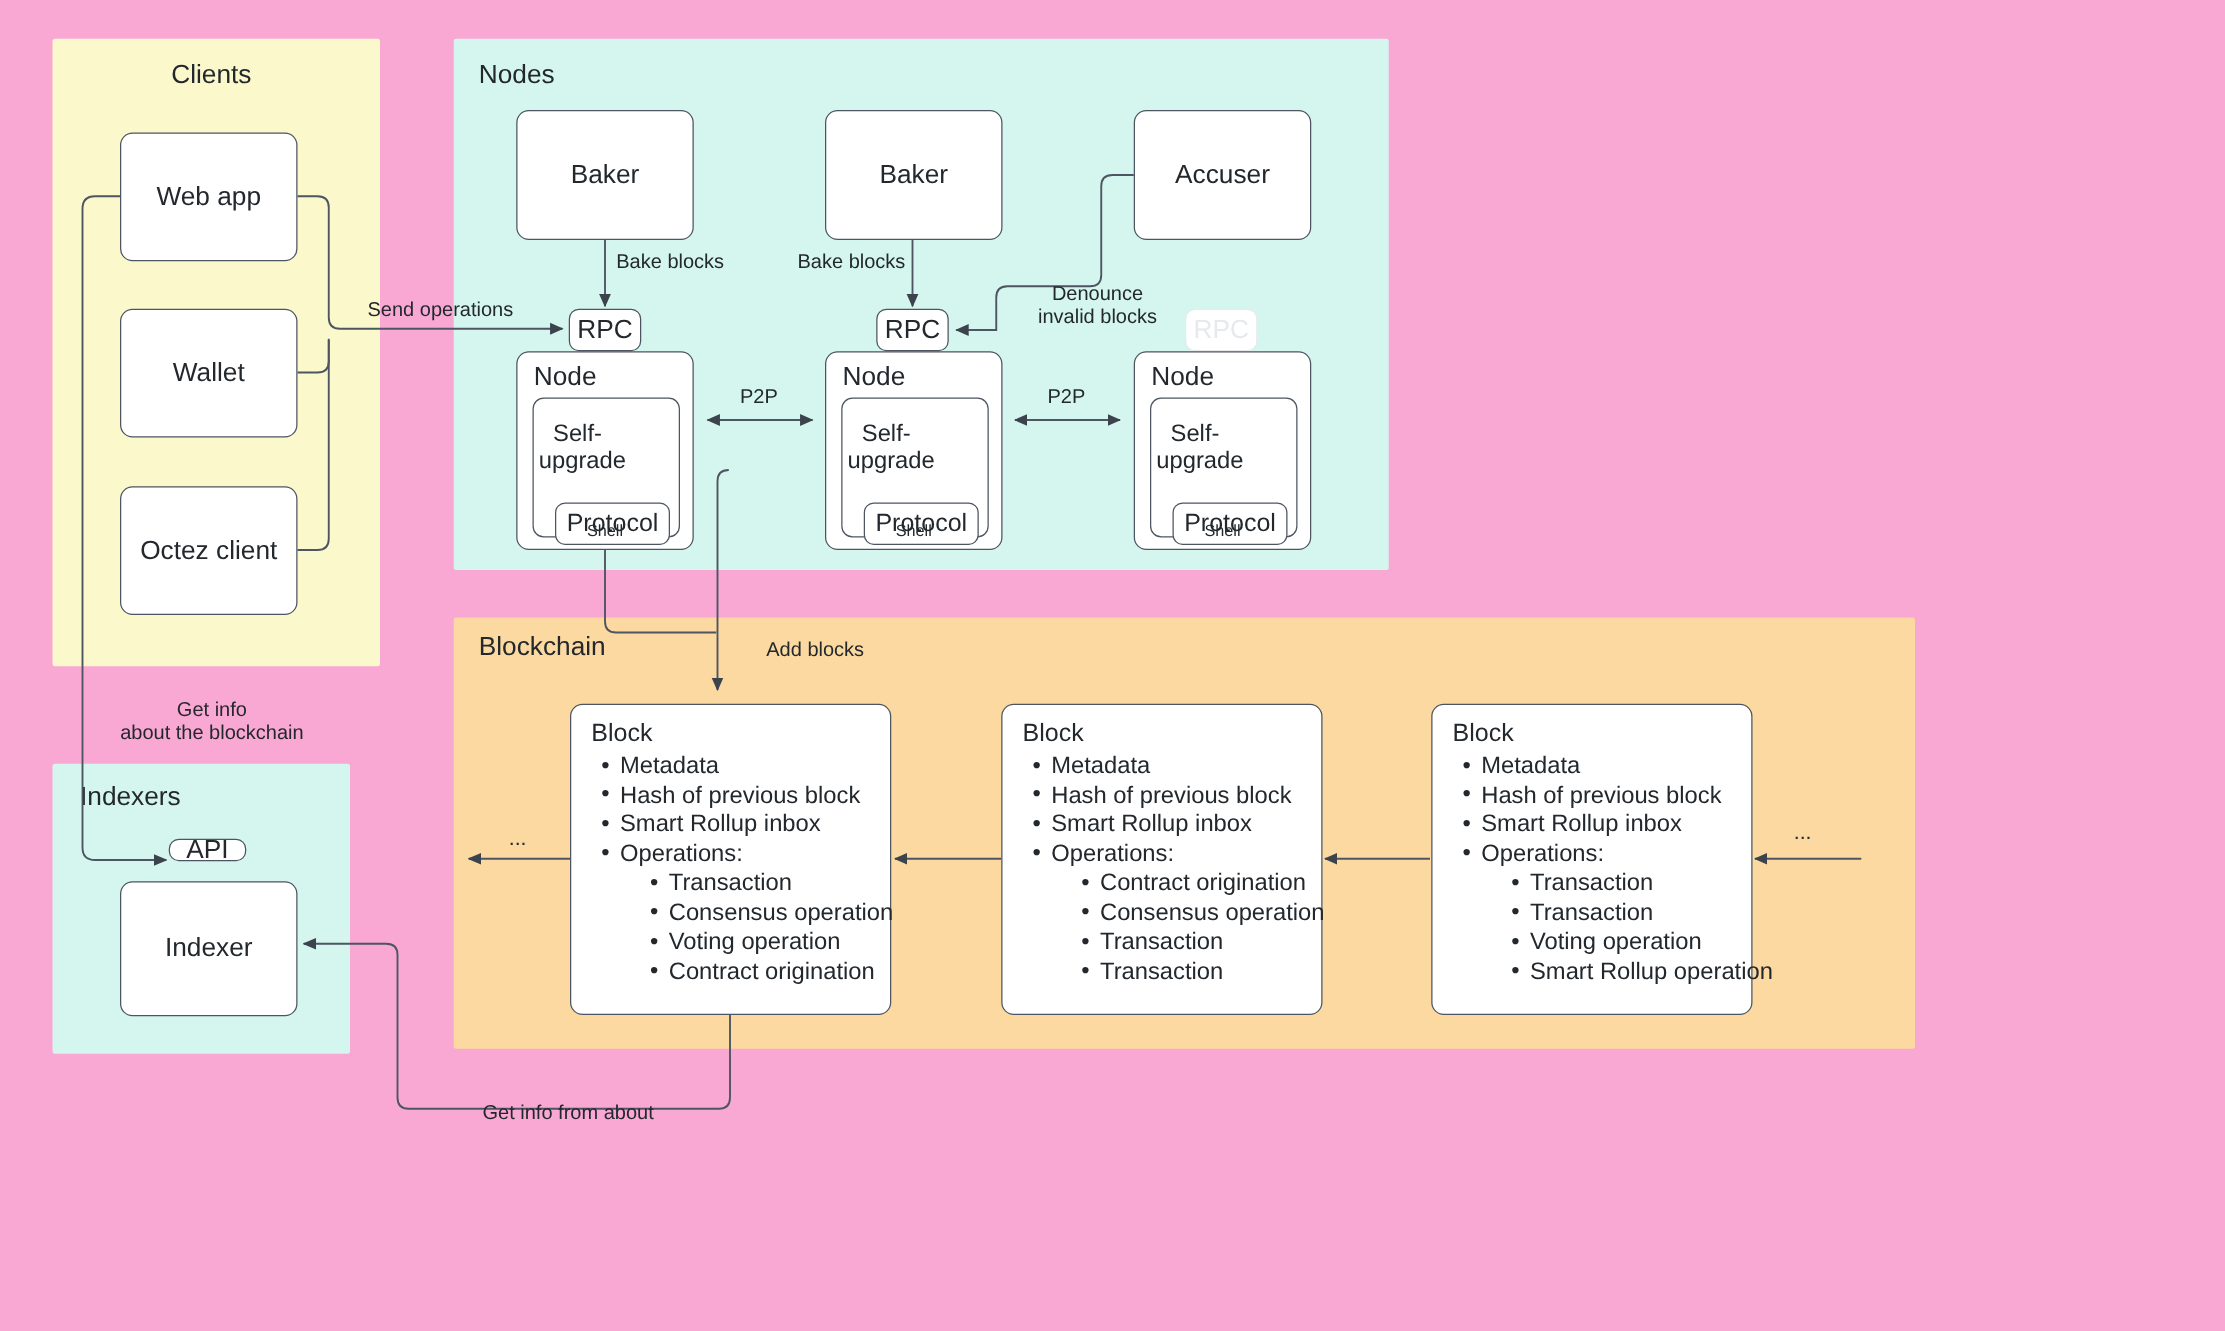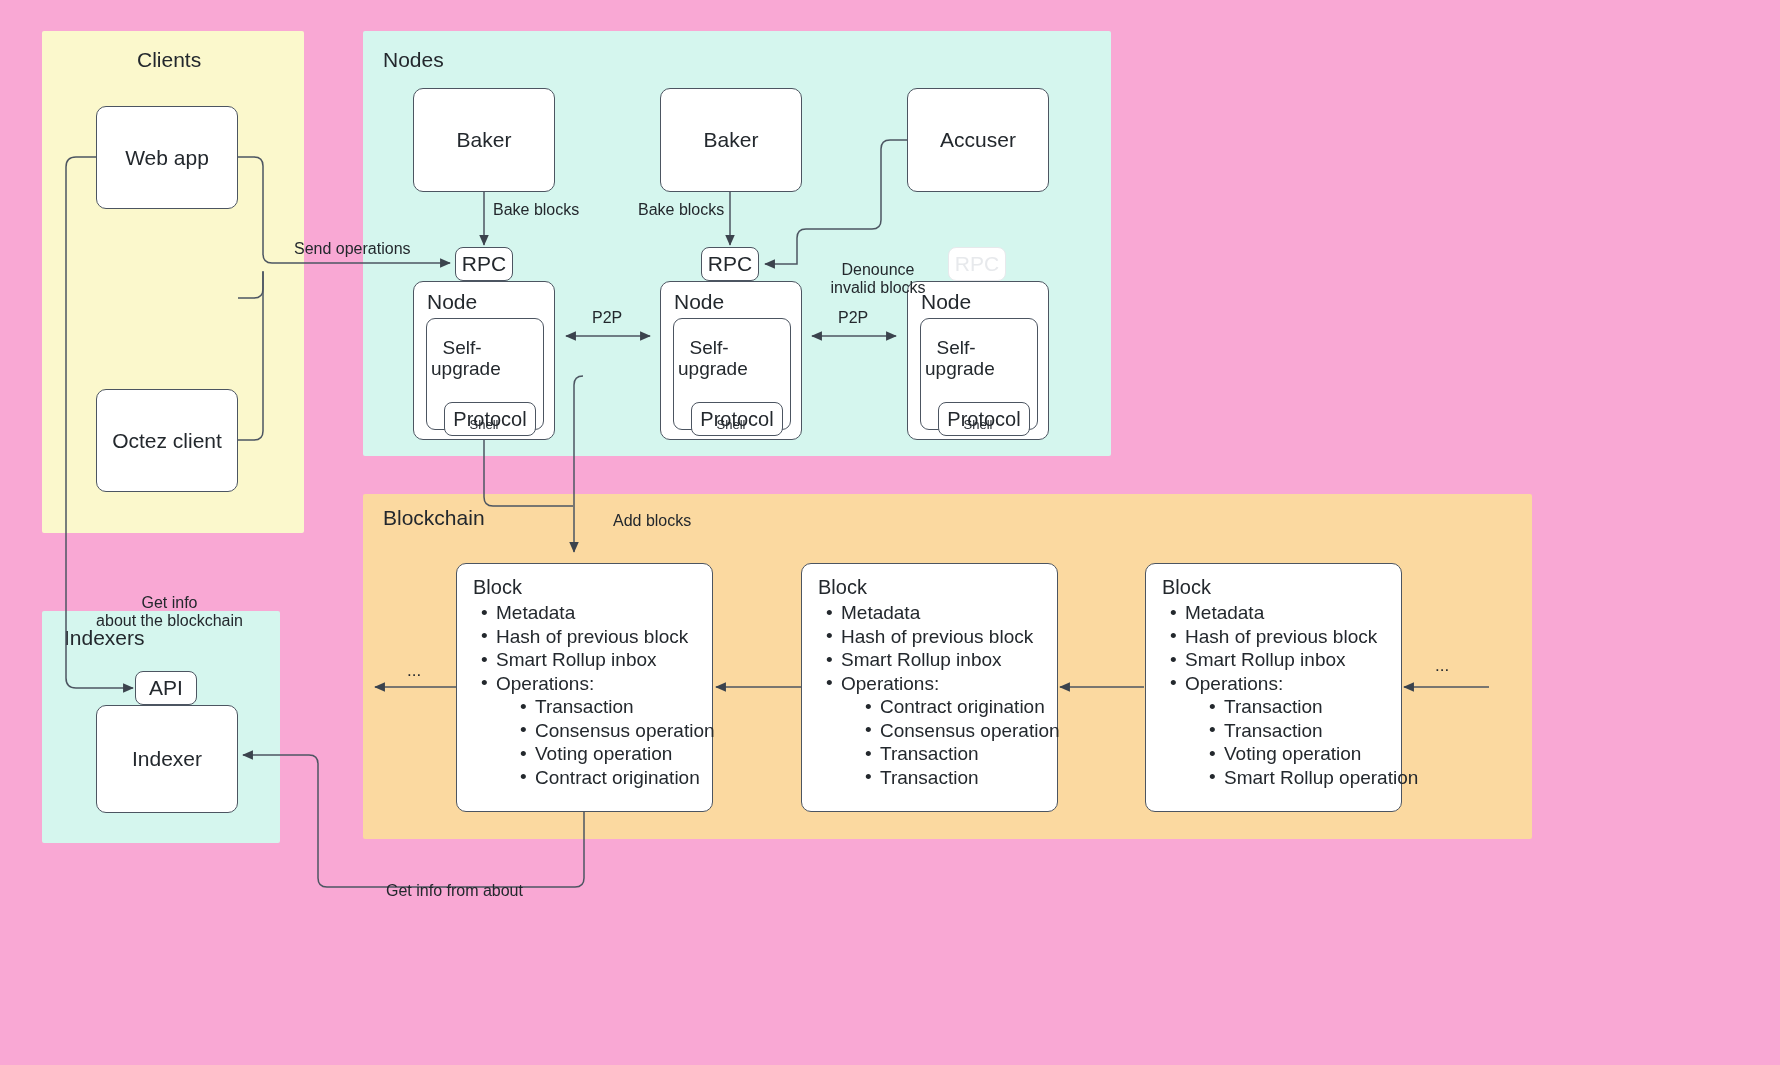--- a/index.html
+++ b/index.html
@@ -75,21 +75,21 @@
     line-height: 1.12;
     white-space: nowrap;
   }
   .wire-label {
     position: absolute;
     font-size: 16px;
     color: #23282d;
     line-height: 1.15;
     white-space: nowrap;
   }
-  .wire-label.ctr { text-align: center; margin-top: 34px; }
+  .wire-label.ctr { text-align: center; }
   .ellipsis {
     position: absolute;
     font-size: 17px;
     color: #23282d;
     letter-spacing: 0px;
   }
   .blk {
     position: absolute;
     background: #ffffff;
     border: 1.4px solid #4c5561;
@@ -183,20 +183,23 @@
     <g fill="none" stroke="#3b434d" stroke-width="1.5" stroke-dasharray="4 3.5">
       <path d="M 499 372 L 499 330 Q 499 320 509 320 L 528 320 Q 538 320 538 330 L 538 364" marker-end="url(#arrowsm)"></path>
       <path d="M 745 372 L 745 330 Q 745 320 755 320 L 774 320 Q 784 320 784 330 L 784 364" marker-end="url(#arrowsm)"></path>
       <path d="M 992 372 L 992 330 Q 992 320 1002 320 L 1021 320 Q 1031 320 1031 330 L 1031 364" marker-end="url(#arrowsm)"></path>
     </g>
   </svg>
 
   <div class="box box-center" style="left:96px; top:106px; width:142px; height:103px;">
     <span>Web app</span>
   </div>
+  <div class="box box-center" style="left:96px; top:247px; width:142px; height:103px;">
+    <span>Wallet</span>
+  </div>
   <div class="box box-center" style="left:96px; top:389px; width:142px; height:103px;">
     <span>Octez client</span>
   </div>
 
   <div class="box box-center" style="left:413px; top:88px; width:142px; height:104px;">
     <span>Baker</span>
   </div>
   <div class="box box-center" style="left:660px; top:88px; width:142px; height:104px;">
     <span>Baker</span>
   </div>
@@ -249,21 +252,21 @@
         <span>Self-</span><br>
         <span>upgrade</span>
       </div>
       <div class="box box-center" style="left:17px; top:83px; width:92px; height:34px; border-radius:8px; font-size:20px;">
         <span>Protocol</span>
       </div>
     </div>
     <div class="shell-label">Shell</div>
   </div>
 
-  <div class="box box-center" style="left:135px; top:671px; width:62px; height:34px; border-radius:8px;">
+  <div class="box box-center" style="left:135px; top:671px; width:62px; height:18px; border-radius:8px;">
     <span>API</span>
   </div>
   <div class="box box-center" style="left:96px; top:705px; width:142px; height:108px;">
     <span>Indexer</span>
   </div>
 
   <div class="blk" style="left:456px; top:563px; width:257px; height:249px;">
     <div class="blk-title">Block</div>
     <ul>
       <li>Metadata</li>

